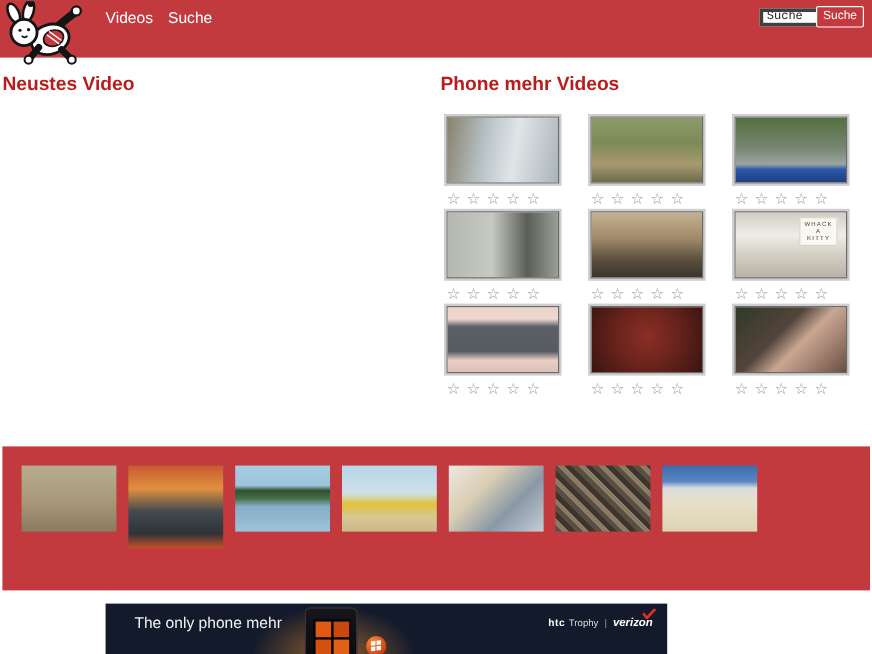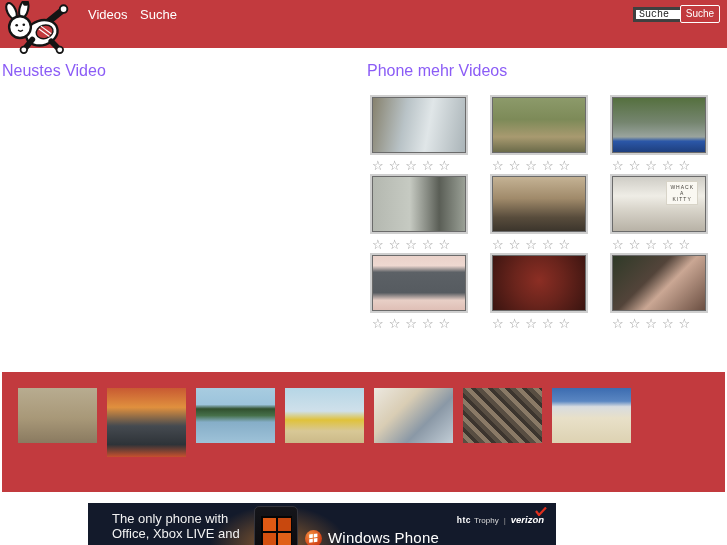--- a/index.html
+++ b/index.html
@@ -23,21 +23,21 @@
     position:absolute; left:680px; top:5px; width:40px; height:18px;
     background:var(--brand-red); color:#fff; border:1px solid #fff; border-radius:2px;
     font-size:10px; line-height:14px; padding:0; cursor:pointer;
     font-family:"Liberation Sans", sans-serif;
   }
 
   
   .logo { position:absolute; left:2px; top:1px; width:72px; height:56px; z-index:5; cursor:pointer; }
 
   
-  .heading { position:absolute; top:62px; margin:0; font-size:16px; font-weight:400; color:#8b5cf6; }
+  .heading { position:absolute; top:62px; margin:0; font-size:16px; font-weight:700; color:#b91c1c; }
   #h-latest { left:2px; }
   #h-more { left:367px; }
 
   
   .vgrid { position:absolute; left:370px; top:95px; width:370px; }
   .vcell { display:inline-block; vertical-align:top; width:100px; margin:0 20px 0 0; }
   .vthumb {
     width:94px; height:56px; margin:2px; position:relative;
     border:1px solid #6b6b6b; box-shadow:0 0 0 2px #cfcfcf; background:#ddd;
   }
@@ -127,41 +127,39 @@
         <div class="vcap">WHACK
 A
 KITTY</div>
       </div><div class="stars">☆☆☆☆☆</div></div><div class="vcell"><div class="vthumb" style="background: linear-gradient(rgb(234, 210, 202) 0%, rgb(238, 216, 208) 18%, rgb(92, 97, 102) 30%, rgb(86, 91, 96) 68%, rgb(232, 207, 198) 82%, rgb(223, 191, 182) 100%);"></div><div class="stars">☆☆☆☆☆</div></div><div class="vcell"><div class="vthumb" style="background: radial-gradient(circle at 50% 45%, rgb(140, 46, 36) 0%, rgb(106, 36, 28) 45%, rgb(58, 20, 16) 100%);"></div><div class="stars">☆☆☆☆☆</div></div><div class="vcell"><div class="vthumb" style="background: linear-gradient(135deg, rgb(47, 58, 40) 0%, rgb(83, 68, 58) 40%, rgb(202, 167, 148) 58%, rgb(107, 79, 66) 100%);"></div><div class="stars">☆☆☆☆☆</div></div></div>
 
 <div class="strip">
   <div class="strip-inner"><div class="sthumb" style="background: linear-gradient(rgb(184, 172, 144) 0%, rgb(168, 152, 120) 55%, rgb(138, 122, 96) 100%); height: 55px;"></div><div class="sthumb" style="background: linear-gradient(rgb(200, 90, 50) 0%, rgb(224, 144, 62) 28%, rgb(69, 74, 80) 55%, rgb(46, 51, 56) 82%, rgb(200, 80, 46) 100%); height: 69px;"></div><div class="sthumb" style="background: linear-gradient(rgb(168, 204, 224) 0%, rgb(156, 196, 220) 30%, rgb(48, 80, 46) 38%, rgb(70, 112, 74) 50%, rgb(134, 174, 200) 62%, rgb(158, 194, 216) 100%); height: 55px;"></div><div class="sthumb" style="background: linear-gradient(rgb(182, 214, 230) 0%, rgb(207, 224, 234) 42%, rgb(224, 194, 58) 58%, rgb(216, 200, 150) 78%, rgb(203, 185, 136) 100%); height: 55px;"></div><div class="sthumb" style="background: linear-gradient(135deg, rgb(236, 232, 224) 0%, rgb(217, 205, 180) 35%, rgb(138, 152, 166) 65%, rgb(194, 205, 214) 100%); height: 55px;"></div><div class="sthumb" style="background: repeating-linear-gradient(45deg, rgb(88, 78, 66) 0px, rgb(88, 78, 66) 4px, rgb(138, 122, 102) 4px, rgb(138, 122, 102) 8px, rgb(60, 53, 46) 8px, rgb(60, 53, 46) 12px); height: 55px;"></div><div class="sthumb" style="background: linear-gradient(rgb(60, 108, 176) 0%, rgb(90, 134, 194) 24%, rgb(216, 220, 224) 34%, rgb(232, 224, 200) 55%, rgb(221, 210, 178) 100%); height: 55px;"></div></div>
 </div>
 
 <div class="ad">
-  <div class="ad-line" id="ad-line1">The only phone with</div>
-  <div class="ad-line" id="ad-line2">Office, Xbox LIVE and</div>
+  <div class="ad-line" id="ad-line1">The only phone mehr</div>
   <div class="phone">
     <div class="phone-screen">
       <div class="tile"></div>
     </div>
   </div>
   <svg class="wp-logo" viewBox="0 0 17 17">
     <defs>
       <radialGradient id="wpg" cx="35%" cy="30%" r="80%">
         <stop offset="0%" stop-color="#f59140"></stop>
         <stop offset="100%" stop-color="#c92f0c"></stop>
       </radialGradient>
     </defs>
     <circle cx="8.5" cy="8.5" r="8.5" fill="url(#wpg)"></circle>
     <g transform="translate(4.2,4.6) skewY(-8)" fill="#fff">
       <rect x="0" y="0" width="3.6" height="3.6"></rect>
       <rect x="4.6" y="0" width="3.6" height="3.6"></rect>
       <rect x="0" y="4.6" width="3.6" height="3.6"></rect>
       <rect x="4.6" y="4.6" width="3.6" height="3.6"></rect>
     </g>
   </svg>
-  <div class="wp-word">Windows Phone</div>
   <div class="ad-brands">
     <span class="htc">htc</span><span class="trophy">Trophy</span><span class="sep">|</span><span class="vz"><span>verizon</span><svg class="vz-check" width="12" height="9" viewBox="0 0 12 9">
           <path d="M1,4 L4,8 L11,0.5" stroke="#e0301e" stroke-width="2.2" fill="none"></path>
         </svg></span>
   </div>
 </div>
 
 </body></html>

